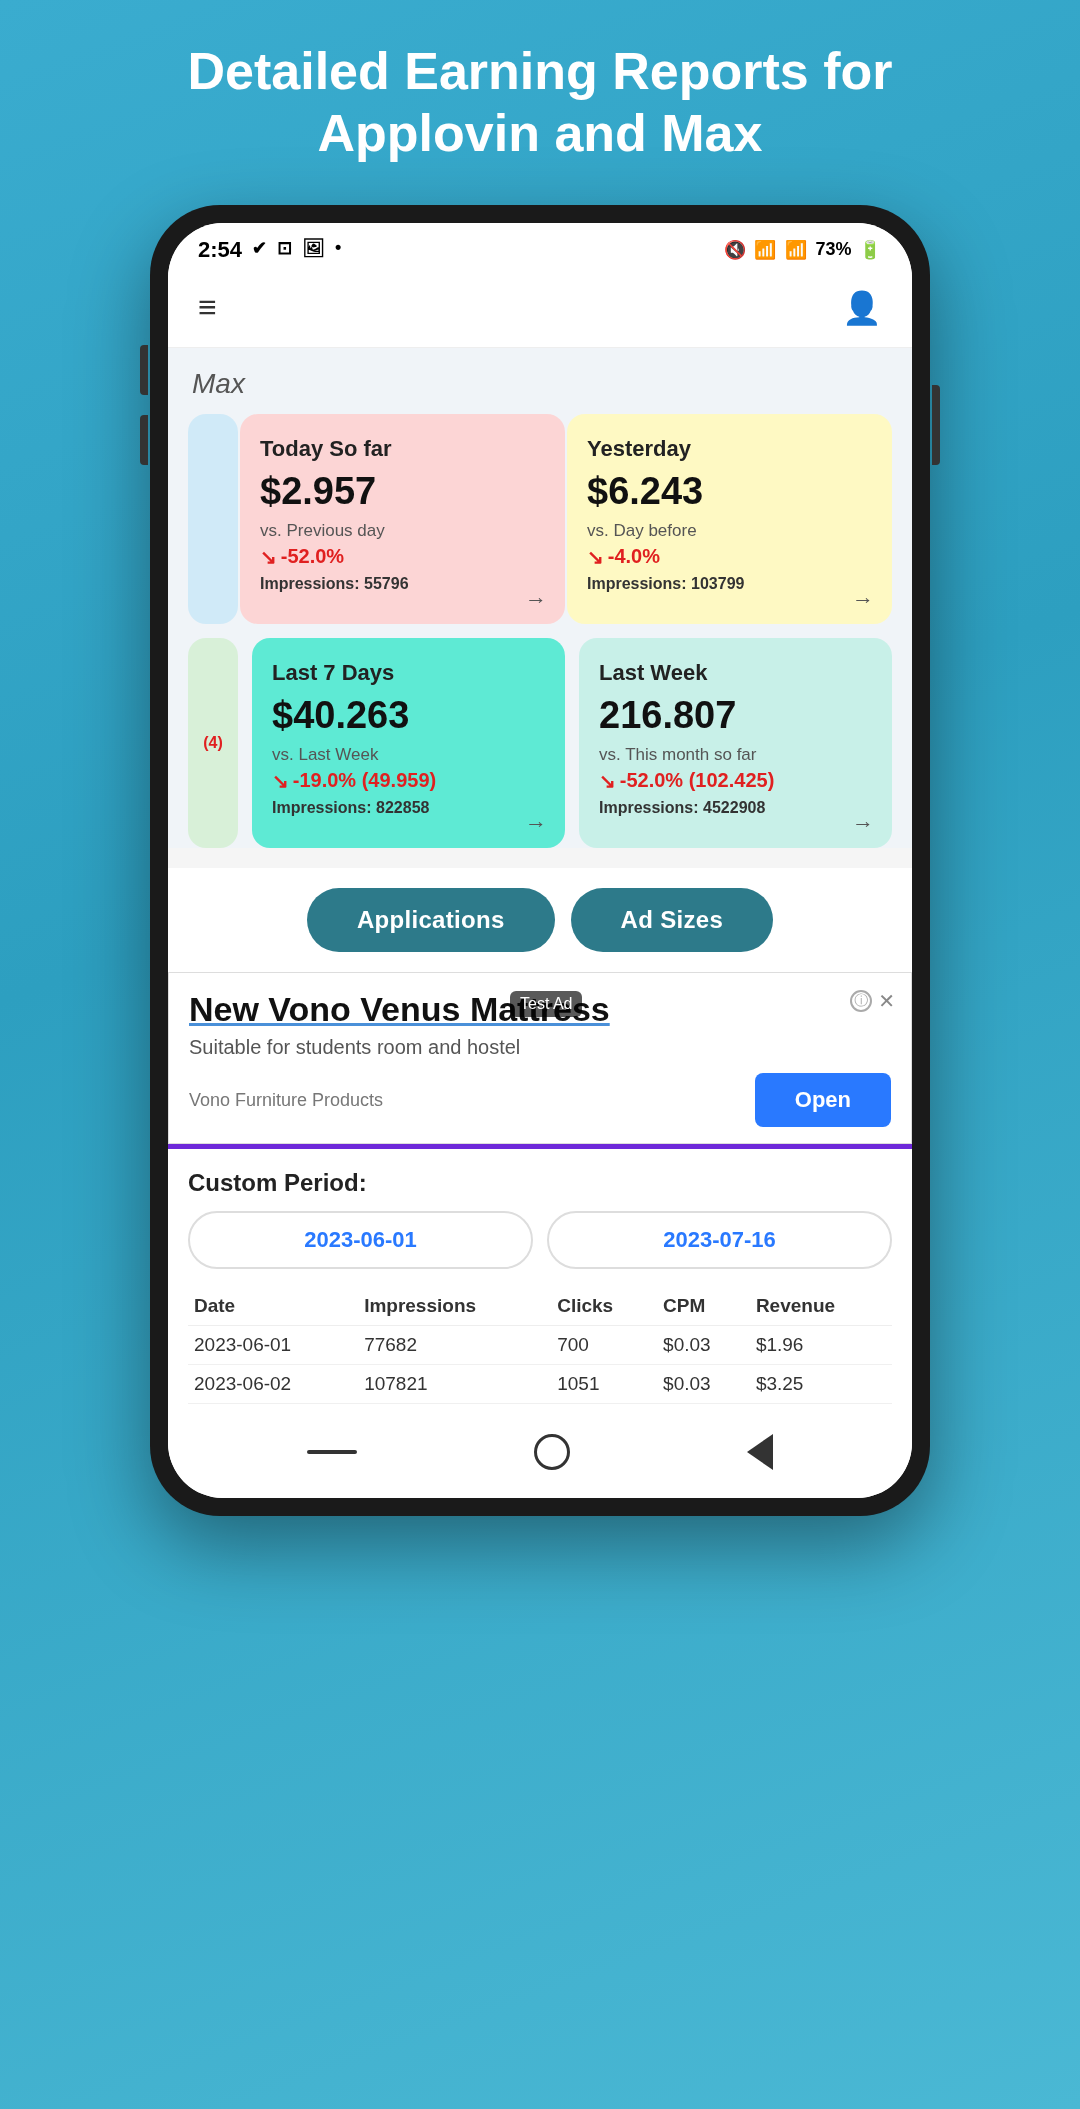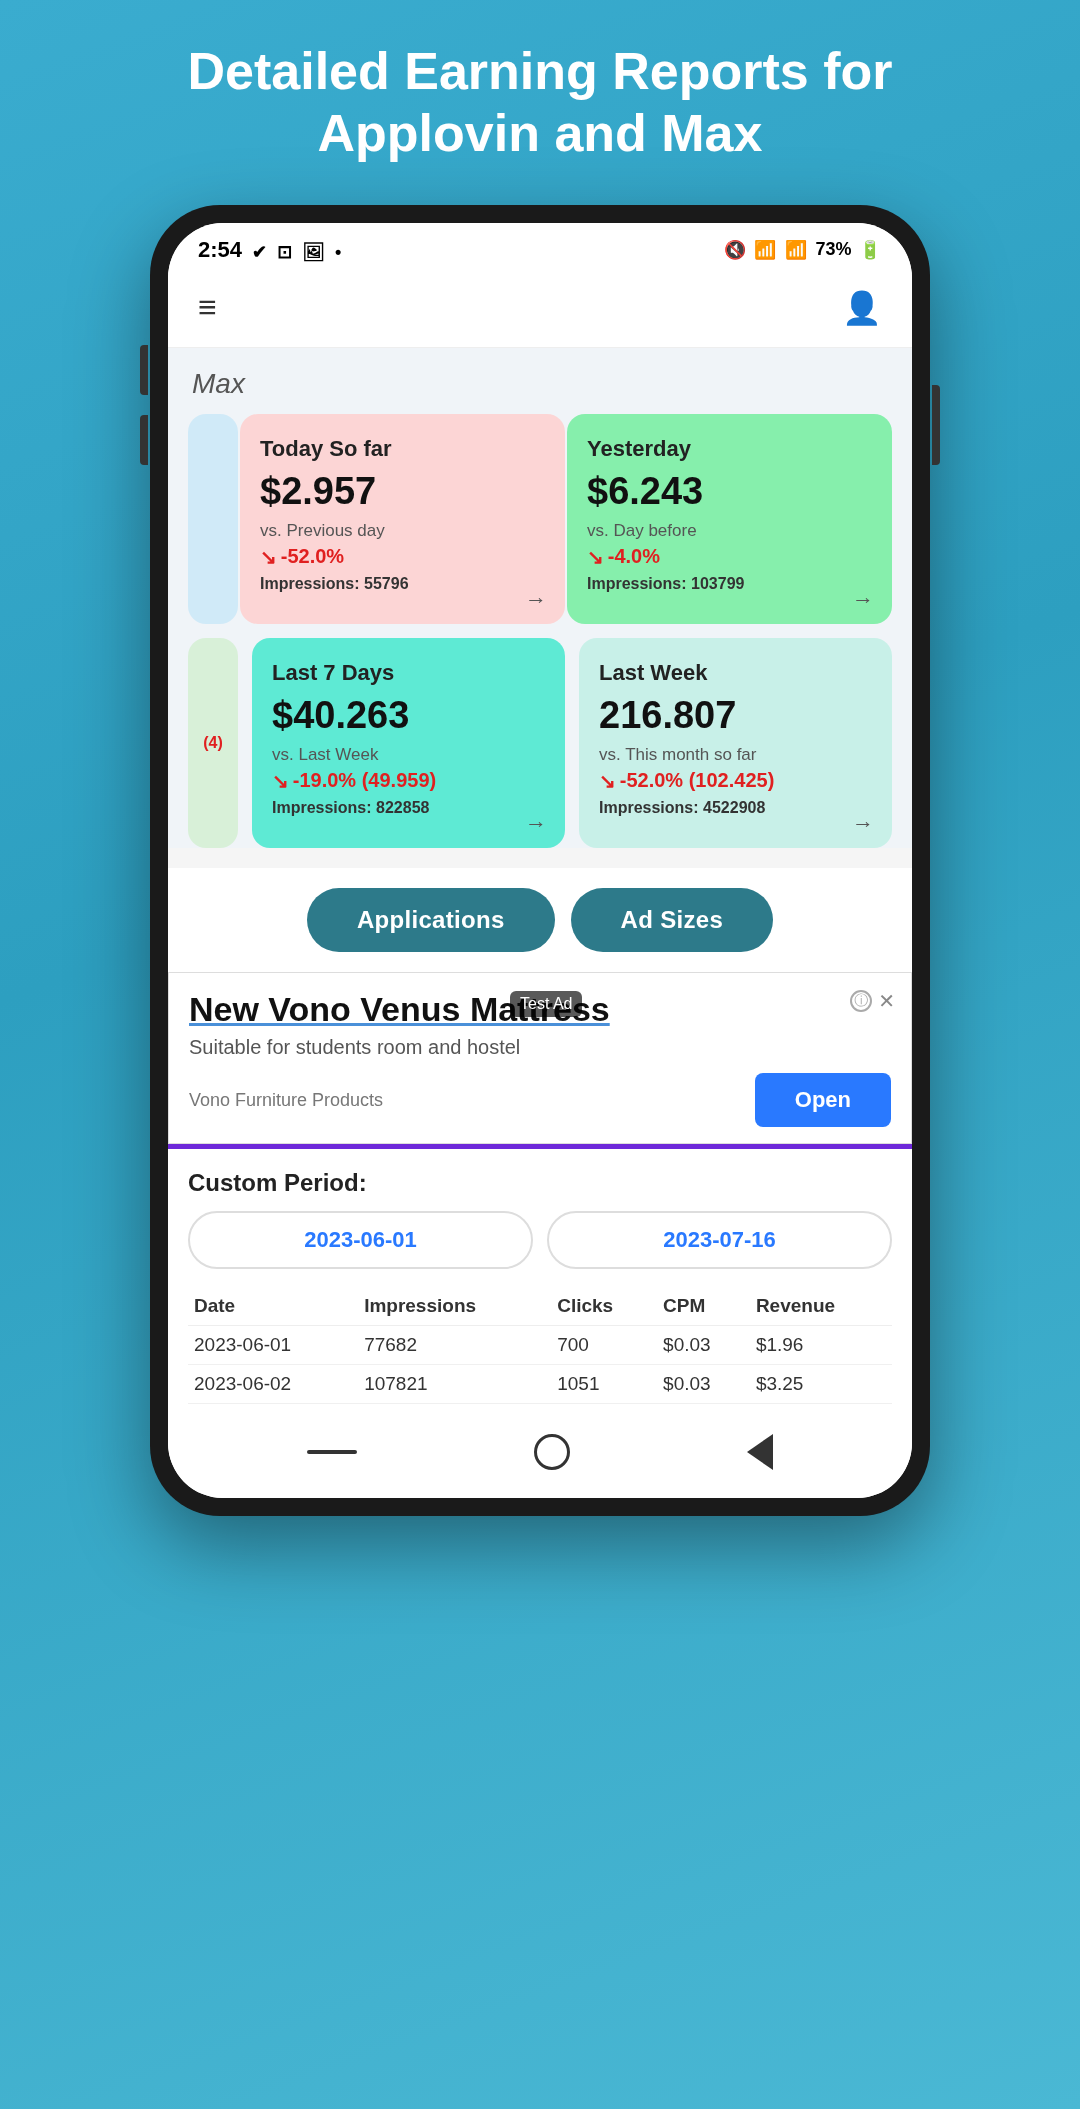--- a/index.html
+++ b/index.html
@@ -46,21 +46,21 @@
     .status-bar {
       background: #fff;
       display: flex;
       justify-content: space-between;
       align-items: center;
       padding: 14px 30px 10px;
       font-size: 22px;
       font-weight: 600;
     }
 
-    .status-left { display: flex; align-items: flex-end; gap: 10px; }
+    .status-left { display: flex; align-items: flex-start; gap: 10px; }
     .status-right { display: flex; align-items: center; gap: 8px; }
 
     
     .top-nav {
       background: #fff;
       display: flex;
       justify-content: space-between;
       align-items: center;
       padding: 16px 30px 20px;
       border-bottom: 1px solid #eee;
@@ -84,21 +84,21 @@
     }
 
     .card {
       border-radius: 18px;
       padding: 22px 20px 14px;
       position: relative;
       min-height: 210px;
     }
 
     .card-pink { background: #fcd5d5; }
-    .card-purple { background: #86efac; }
+    .card-purple { background: #fef9c3; }
     .card-yellow { background: #5eead4; }
     .card-cyan { background: #c8f0e8; }
     .card-light-blue { background: #d0eaf8; }
     .card-light-green { background: #d8f0d8; }
 
     .card-title {
       font-size: 22px;
       font-weight: 700;
       color: #222;
       margin-bottom: 8px;

